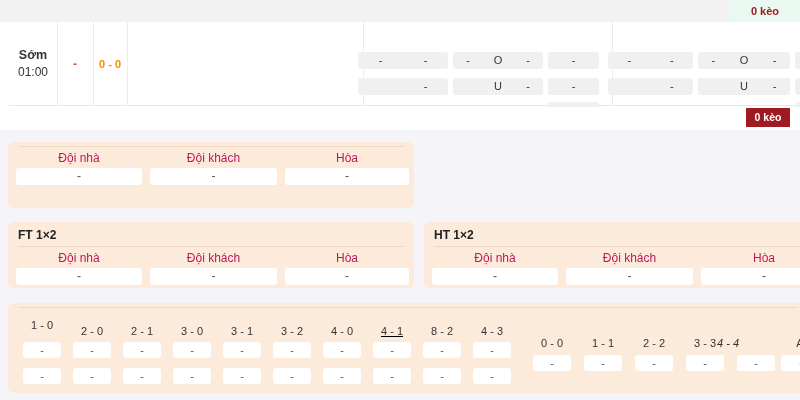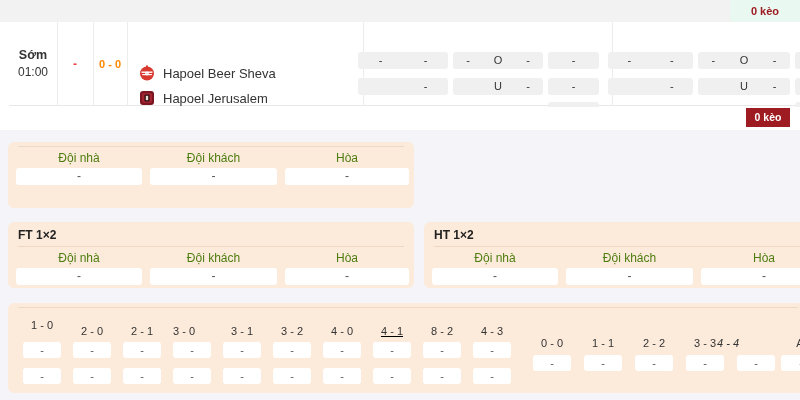--- a/index.html
+++ b/index.html
@@ -41,21 +41,21 @@
 
   .lower-bg { position:absolute; left:0; top:130px; width:800px; height:270px; background:#f5f5f9; }
 
   
   .section { position:absolute; background:#fcebdb; border-radius:6px; }
   .sec-title { margin:6px 10px 0; font-size:12px; font-weight:bold; color:#222; }
   .sec-title.upper { text-transform:uppercase; }
   .sec-divider { height:1px; background:#efd9c2; margin:4px 10px 0; }
   .trio { display:grid; grid-template-columns:126px 127px 124px; column-gap:8px; padding:0 8px; }
   .trio.ht { grid-template-columns:126px 127px 126px; }
-  .trio .hdr { font-size:12px; color:#4d7c0f; text-align:center; margin-top:4px; height:15px; }
+  .trio .hdr { font-size:12px; color:#be185d; text-align:center; margin-top:4px; height:15px; }
   .trio .cell { height:17px; background:#fff; border-radius:3px; font-size:12px; color:#555;
     text-align:center; line-height:17px; margin-top:2px; cursor:pointer; }
 
   
   .sc-col { position:absolute; width:40px; text-align:center; }
   .sc-hdr { font-size:11px; color:#333; height:13px; line-height:13px; white-space:nowrap; }
   .sc-cell { position:absolute; width:38px; height:16px; background:#fff; border-radius:3px;
     font-size:11px; color:#555; text-align:center; line-height:16px; cursor:pointer; }
 </style>
 </head>
@@ -74,41 +74,20 @@
     <div class="vdiv" style="left:603px"></div>
     <div class="vdiv" style="left:791px"></div>
 
     <div class="time-cell">
       <div class="time-label">Sớm</div>
       <div class="time-value">01:00</div>
     </div>
     <div class="status-cell">-</div>
     <div class="score-cell">0 - 0</div>
 
-    <div class="teams-cell">
-      <div class="team-row r1">
-        <svg class="logo" viewBox="0 0 16 16">
-          <circle cx="8" cy="8.5" r="7" fill="#d93a30"></circle>
-          <rect x="7" y="0.5" width="2" height="2" fill="#d93a30"></rect>
-          <rect x="2.5" y="6.5" width="11" height="1.4" fill="#fff"></rect>
-          <rect x="3.2" y="9" width="9.6" height="1.2" fill="#fff"></rect>
-          <circle cx="8" cy="8.5" r="2" fill="#fff" opacity="0.85"></circle>
-        </svg>
-        <span class="team-name">Hapoel Beer Sheva</span>
-      </div>
-      <div class="team-row r2">
-        <svg class="logo" viewBox="0 0 16 16">
-          <rect x="1" y="1" width="14" height="14" rx="3" fill="#7a1521"></rect>
-          <rect x="3" y="3" width="10" height="10" rx="2" fill="#a32430"></rect>
-          <rect x="5.5" y="4.5" width="5" height="7" rx="1" fill="#2b0c10"></rect>
-          <rect x="6.8" y="5.8" width="2.4" height="4.4" fill="#e8dcd0"></rect>
-        </svg>
-        <span class="team-name">Hapoel Jerusalem</span>
-      </div>
-    </div>
   </div>
 
   <div class="obox" style="left:358px; top:52px; width:90px;">
     <span>-</span>
     <span>-</span>
   </div>
   <div class="obox" style="left:358px; top:78px; width:90px;">
     <span></span>
     <span>-</span>
   </div>
@@ -202,21 +181,21 @@
 
     <div class="sc-col" style="left:14px; top:16px;">
       <div class="sc-hdr">1 - 0</div>
     </div>
     <div class="sc-col" style="left:64px; top:22px;">
       <div class="sc-hdr">2 - 0</div>
     </div>
     <div class="sc-col" style="left:114px; top:22px;">
       <div class="sc-hdr">2 - 1</div>
     </div>
-    <div class="sc-col" style="left:156px; top:22px;">
+    <div class="sc-col" style="left:164px; top:22px;">
       <div class="sc-hdr">3 - 0</div>
     </div>
     <div class="sc-col" style="left:214px; top:22px;">
       <div class="sc-hdr">3 - 1</div>
     </div>
     <div class="sc-col" style="left:264px; top:22px;">
       <div class="sc-hdr">3 - 2</div>
     </div>
     <div class="sc-col" style="left:314px; top:22px;">
       <div class="sc-hdr">4 - 0</div>

